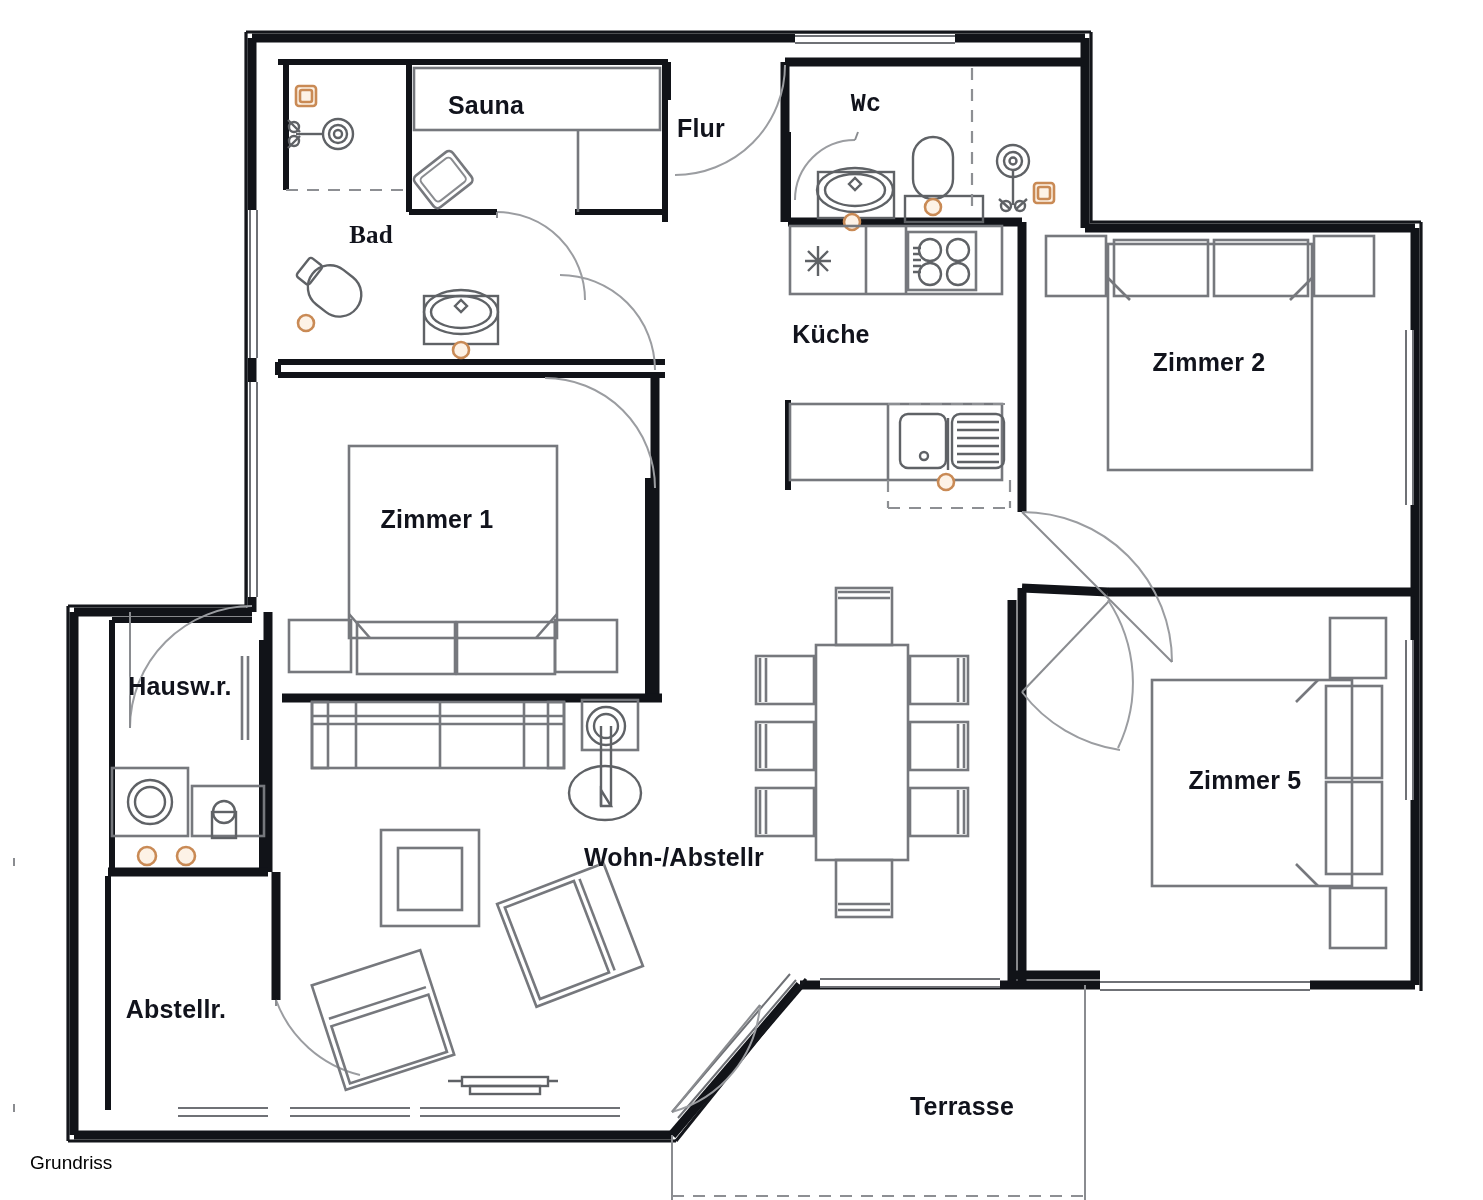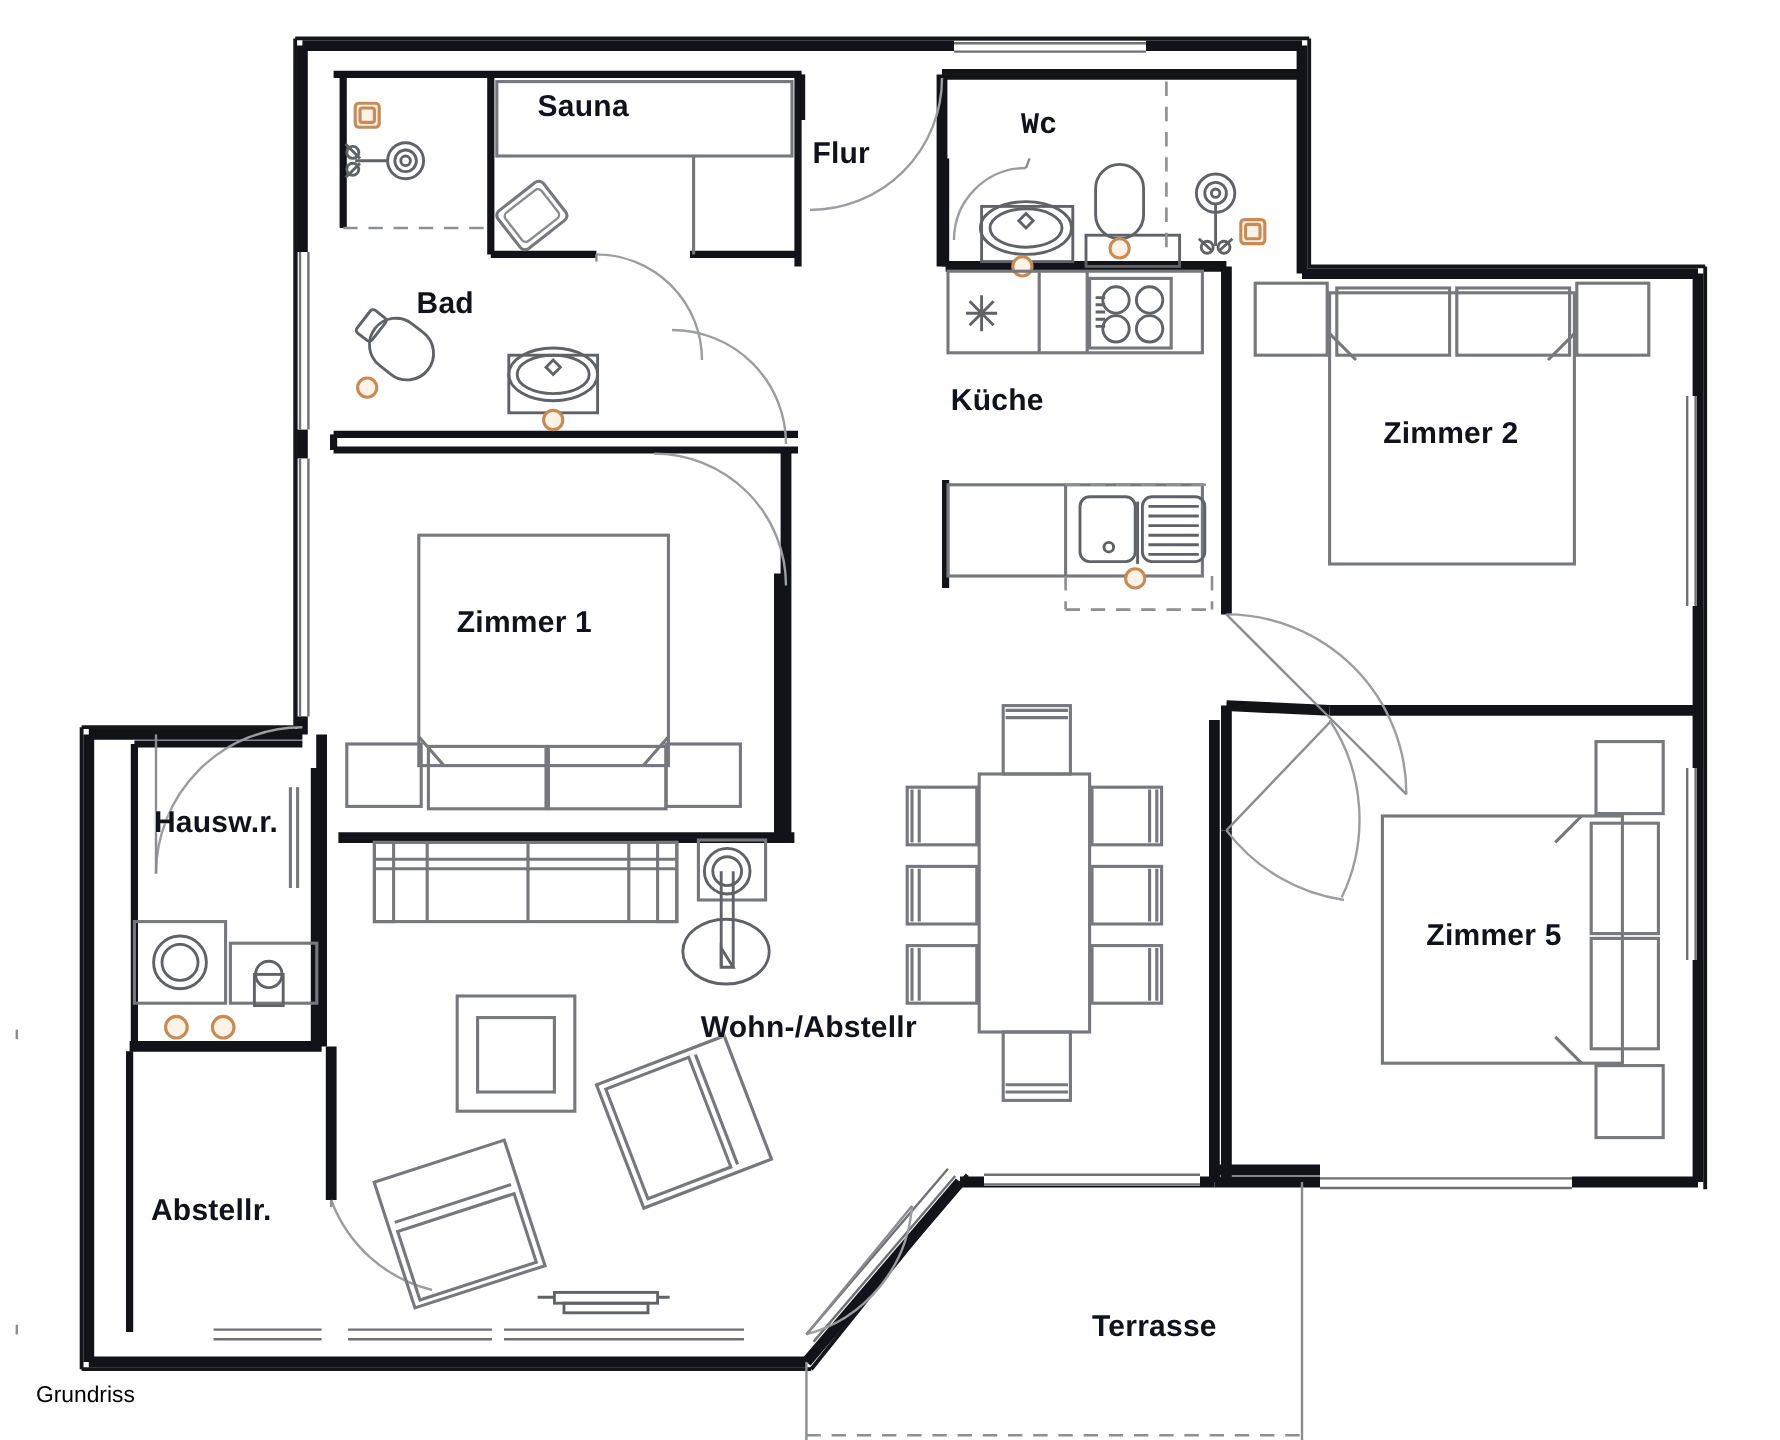--- a/index.html
+++ b/index.html
@@ -384,24 +384,24 @@
       <path class="fn2" d="M1085 985 L1085 1200"></path>
       <path class="dash" d="M672 1196 L1085 1196"></path>
     </g>
 
     <g>
       <path class="fn2" d="M14 858 L14 866"></path>
       <path class="fn2" d="M14 1104 L14 1112"></path>
     </g>
   </svg>
 
-  <div class="lbl sz-lg" style="left:486px;  top:89px;">Sauna</div>
+  <div class="lbl sz-lg" style="left:486px;  top:105px;">Sauna</div>
   <div class="lbl sz-lg" style="left:701px;  top:104px;margin-top:24px;">Flur</div>
   <div class="lbl sz-lg" style="left:866px;  top:104px;font-family:Liberation Mono, monospace;">Wc</div>
-  <div class="lbl sz-lg" style="left:371px;  top:253px;">Bad</div>
+  <div class="lbl sz-lg" style="left:371px;  top:235px;font-family:Liberation Serif, serif;">Bad</div>
   <div class="lbl sz-lg" style="left:831px;  top:334px;">Küche</div>
   <div class="lbl sz-lg" style="left:1209px; top:362px;">Zimmer 2</div>
   <div class="lbl sz-lg" style="left:437px;  top:519px;text-align:center;">Zimmer 1</div>
   <div class="lbl sz-lg" style="left:180px;  top:686px;text-align:center;">Hausw.r.</div>
   <div class="lbl sz-lg" style="left:1245px; top:780px;">Zimmer 5</div>
   <div class="lbl sz-lg" style="left:674px; top:857px;">Wohn-/Abstellr</div>
   <div class="lbl sz-lg" style="left:176px;  top:1009px;">Abstellr.</div>
   <div class="lbl sz-lg" style="left:962px;  top:1106px;">Terrasse</div>
 
   <div class="caption" style="left:30px; top:1152px;">Grundriss</div>

